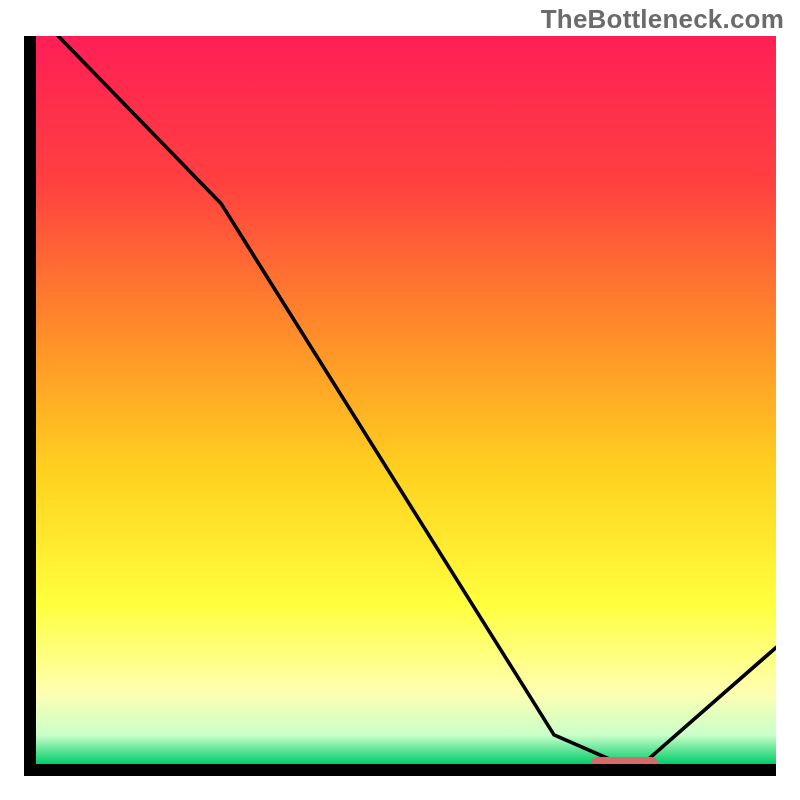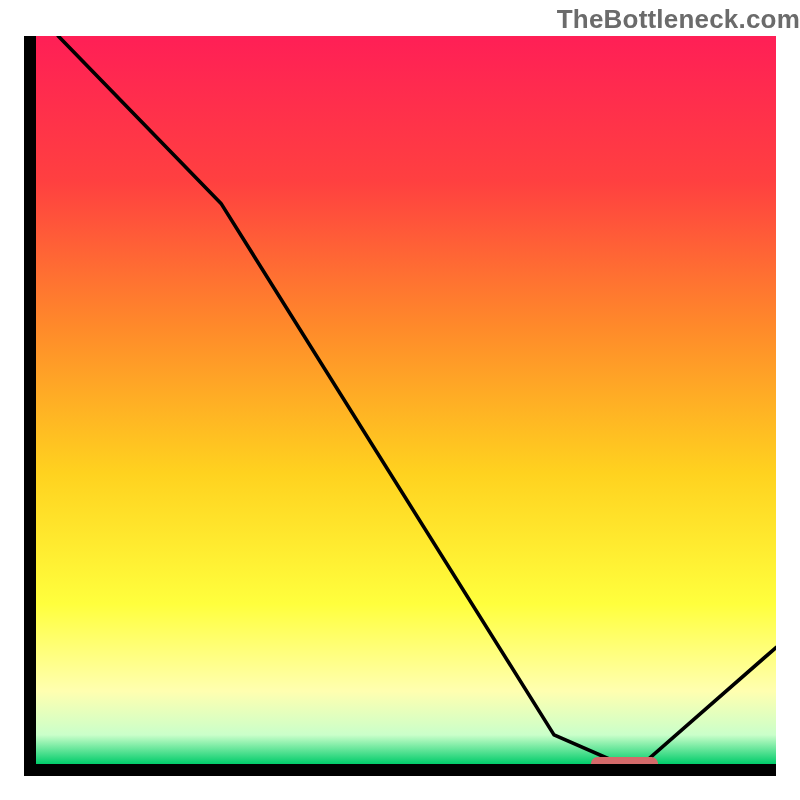--- a/index.html
+++ b/index.html
@@ -11,21 +11,21 @@
     font-family: Arial, Helvetica, sans-serif;
   }
   .canvas {
     position: relative;
     width: 800px;
     height: 800px;
   }
   .watermark {
     position: absolute;
     top: 4px;
-    right: 0;
+    right: 16px;
     font-size: 26px;
     font-weight: bold;
     color: #6b6b6b;
     letter-spacing: 0.2px;
   }
   .plot-frame {
     position: absolute;
     left: 24px;
     top: 36px;
     width: 752px;

